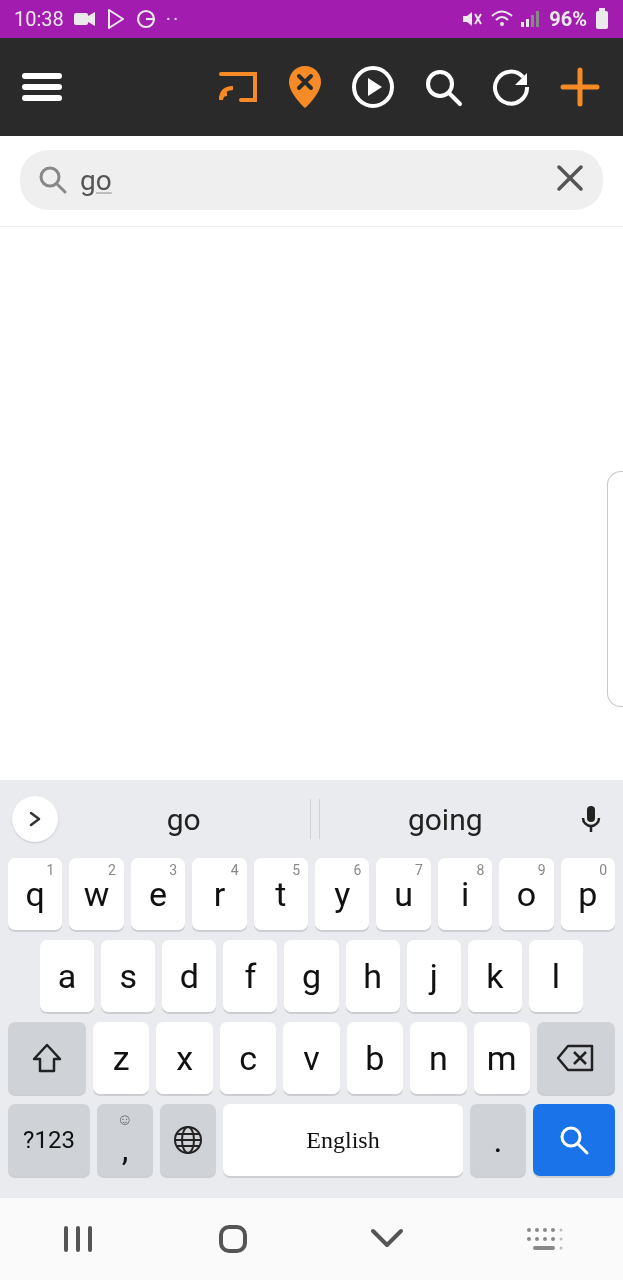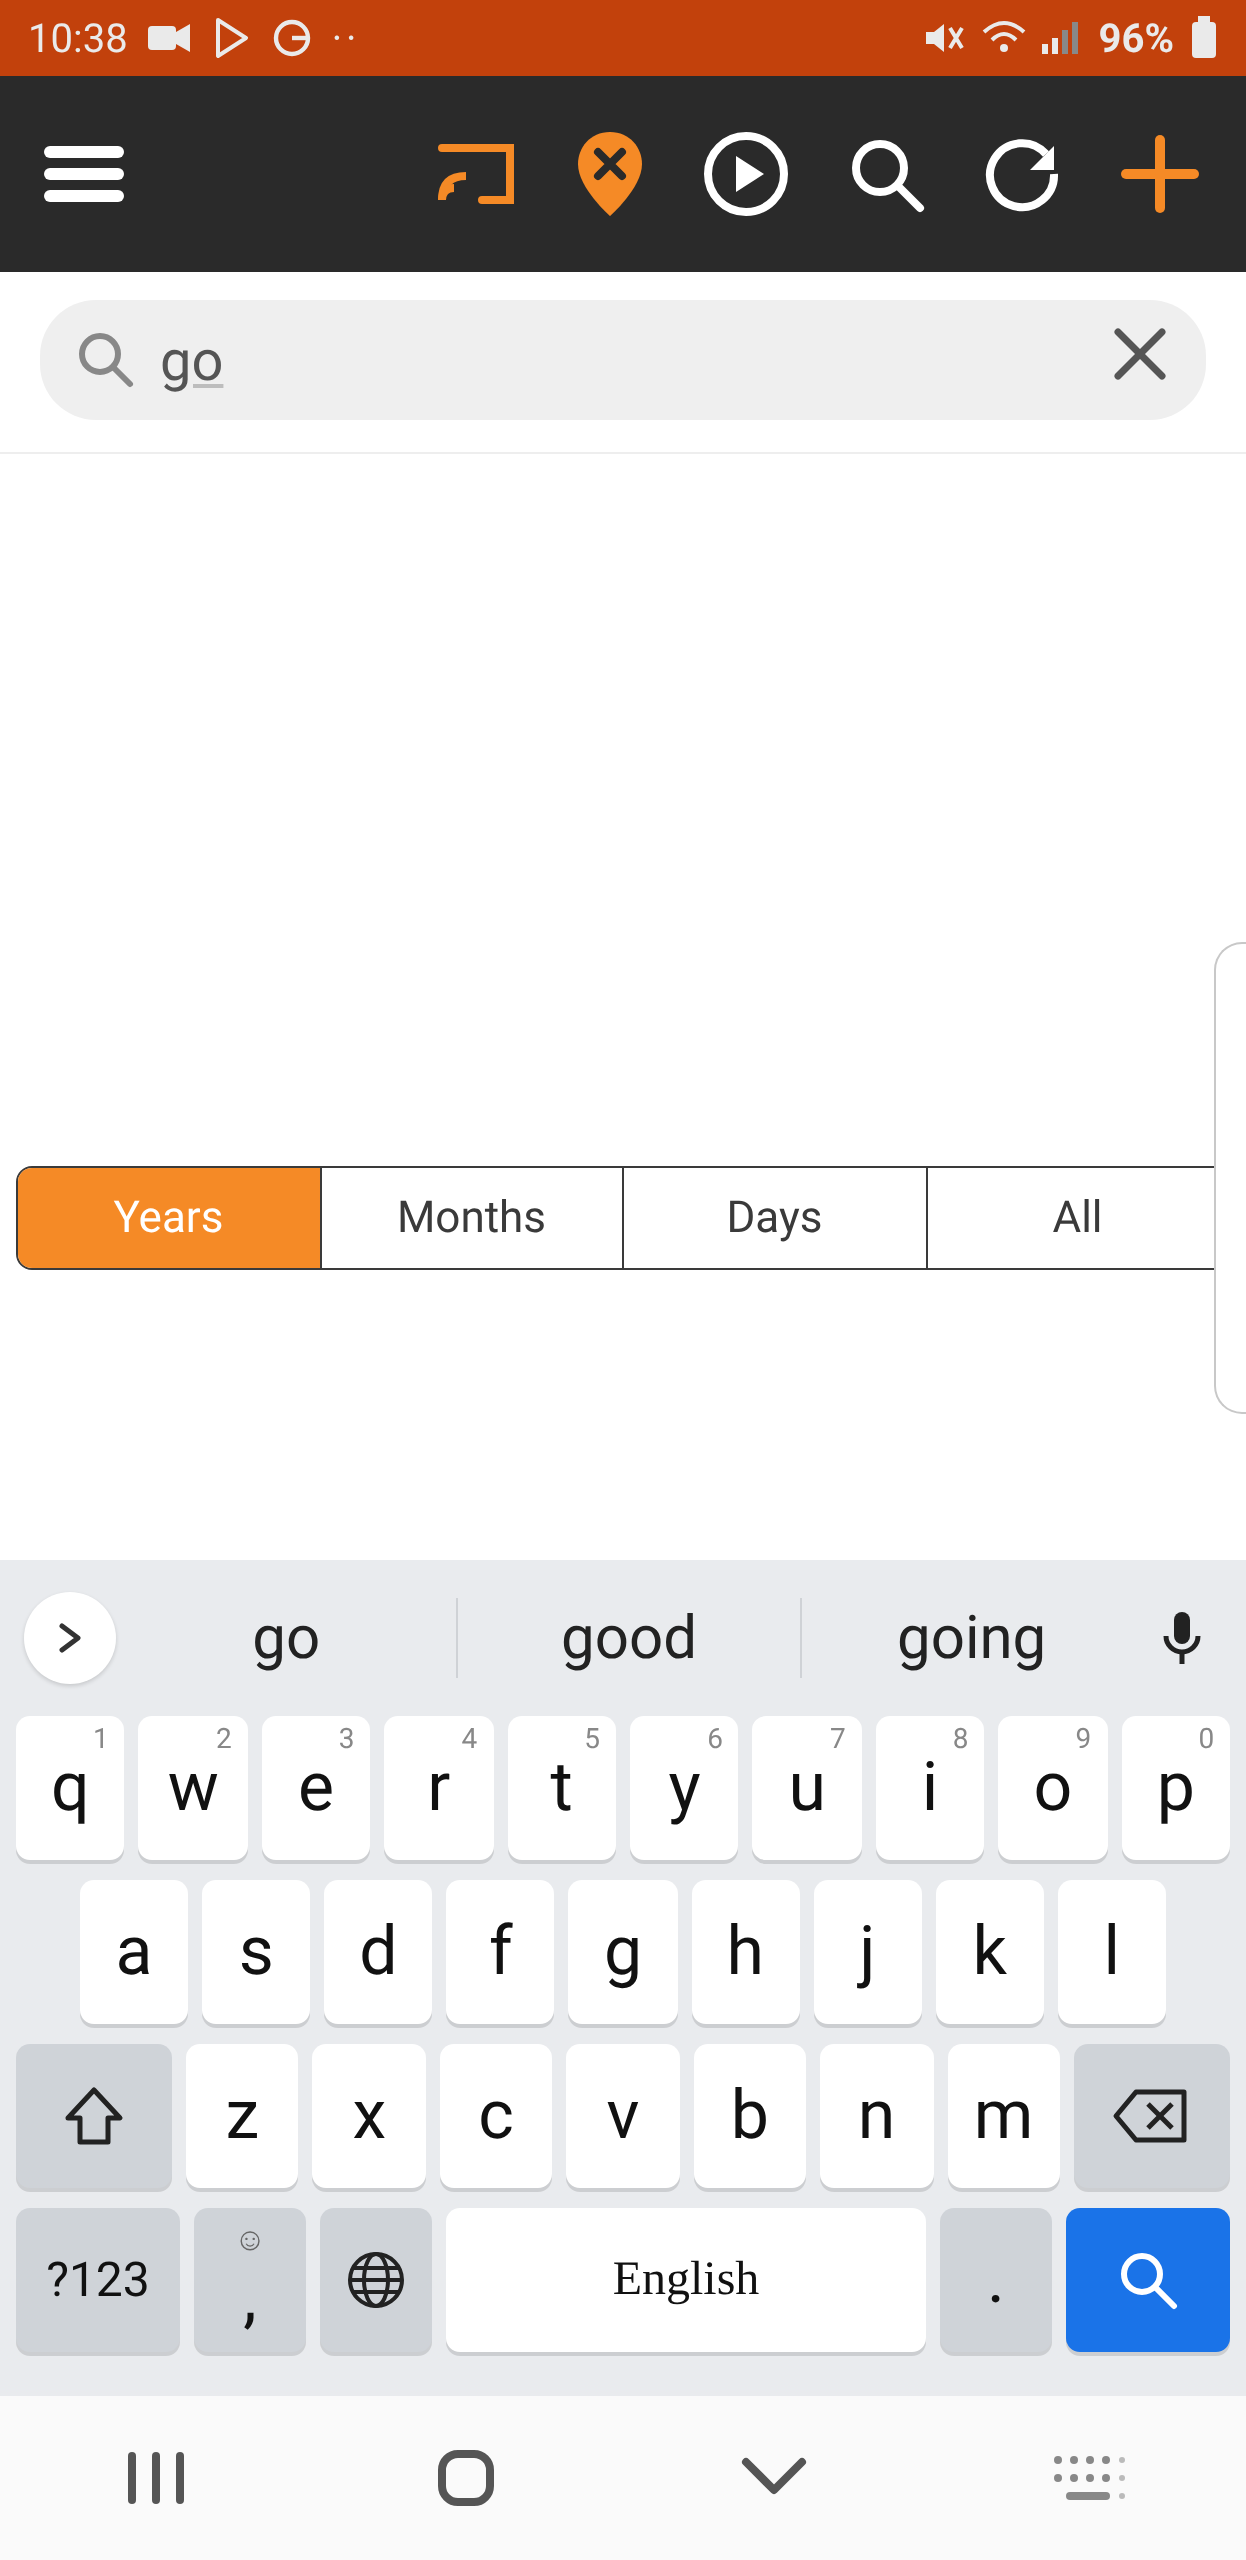--- a/index.html
+++ b/index.html
@@ -1,19 +1,19 @@
 <!DOCTYPE html>
 <html><head>
 <meta charset="utf-8">
 <style>
   * { box-sizing: border-box; margin: 0; padding: 0; font-family: -apple-system, Roboto, Arial, sans-serif; }
   html, body { width: 623px; height: 1280px; background: #fff; overflow: hidden; }
 
   
-  .status-bar { height: 38px; background: #c2410c; color: #eaeaea; display: flex; align-items: center; padding: 0 14px; font-size: 20px; }
+  .status-bar { height: 38px; background: #a21caf; color: #eaeaea; display: flex; align-items: center; padding: 0 14px; font-size: 20px; }
   .status-left { display: flex; align-items: center; gap: 10px; }
   .status-right { margin-left: auto; display: flex; align-items: center; gap: 8px; font-weight: bold; }
   .status-bar svg { display: block; }
 
   
   .app-bar { height: 98px; background: #2a2a2a; display: flex; align-items: center; padding: 0 22px; gap: 28px; }
   .app-bar .spacer { flex: 1; }
   .app-bar .iconbtn { display: flex; align-items: center; justify-content: center; }
   .app-bar svg { display: block; }
 
@@ -159,39 +159,32 @@
     <span class="clear">
       <svg width="30" height="30" viewBox="0 0 30 30">
           <line x1="4" y1="4" x2="26" y2="26" stroke="#555" stroke-width="3.5" stroke-linecap="round"></line>
           <line x1="26" y1="4" x2="4" y2="26" stroke="#555" stroke-width="3.5" stroke-linecap="round"></line>
         </svg>
     </span>
   </div>
 </div>
 
 <div class="content">
-  <div class="seg">
-    <div class="segbtn active">Years</div>
-    <div class="segbtn">Months</div>
-    <div class="segbtn">Days</div>
-    <div class="segbtn">All</div>
-  </div>
   <div class="edge-tab"></div>
 </div>
 
 <div class="kb">
   <div class="kb-suggest">
     <div class="expand">
       <svg width="16" height="16" viewBox="0 0 16 16">
           <path d="M4 2 L12 8 L4 14" fill="none" stroke="#333" stroke-width="2.5" stroke-linecap="round" stroke-linejoin="round"></path>
         </svg>
     </div>
     <div class="sug">go</div>
     <div class="sep"></div>
-    <div class="sug">good</div>
     <div class="sep"></div>
     <div class="sug">going</div>
     <div class="mic">
       <svg width="24" height="30" viewBox="0 0 24 30">
           <rect x="8" y="2" width="8" height="16" rx="4" fill="#222"></rect>
           <path d="M4 14 A8 8 0 0 0 20 14" fill="none" stroke="#222" stroke-width="2.5"></path>
           <line x1="12" y1="22" x2="12" y2="28" stroke="#222" stroke-width="2.5"></line>
         </svg>
     </div>
   </div>

